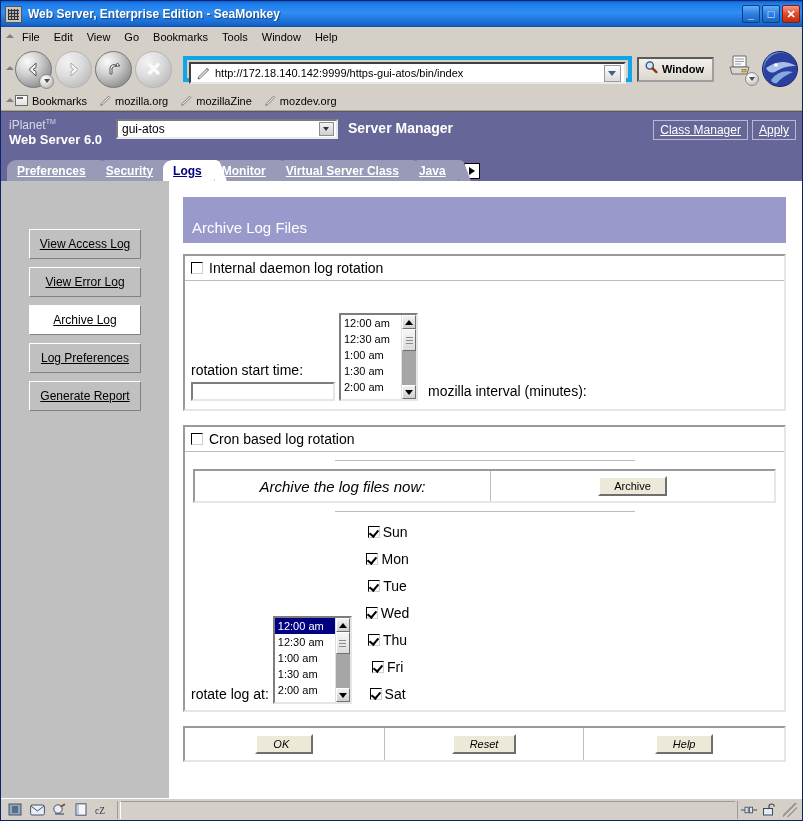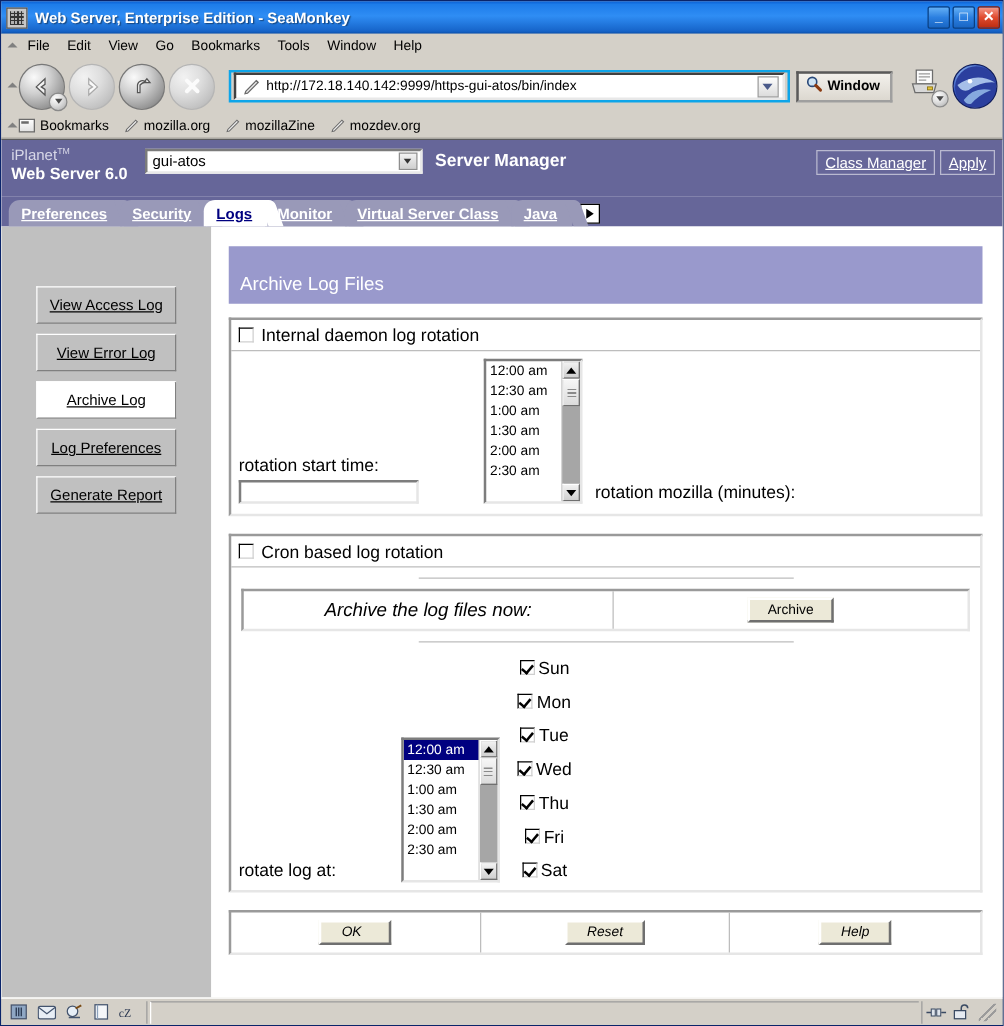--- a/index.html
+++ b/index.html
@@ -128,22 +128,22 @@
   }
   .navbtn .dropcap::after {
     content: ""; border-left: 3px solid transparent; border-right: 3px solid transparent;
     border-top: 4px solid #4a4a4a;
   }
 
   .urlwrap {
     flex: 1 1 auto; height: 26px;
     margin: 0 5px 0 8px;
     background: #d4d0c8;
-    border: 2px solid #0ea5e9;
-    display: flex; align-items: center;
+    border: 4px solid #0ea5e9;
+    display: flex; align-items: flex-start;
     padding: 2px;
   }
   .urlbox {
     flex: 1 1 auto; height: 22px;
     background: #fff;
     border: 2px solid;
     border-color: #404040 #e8e8e8 #e8e8e8 #404040;
     display: flex; align-items: center;
     padding: 0 2px;
     position: relative;
@@ -405,27 +405,26 @@
     content: "";
     position: absolute; left: 2px; top: 1px;
     width: 4px; height: 7px;
     border: solid #000; border-width: 0 2px 2px 0;
     transform: rotate(40deg);
   }
 
   
   .listbox {
     width: 79px;
-    height: 116px;
+    height: 88px;
     border: 2px solid; border-color:#7d7d7d #e6e6e6 #e6e6e6 #7d7d7d;
     background: #ffffff;
     display: flex;
     overflow: hidden;
     flex: 0 0 auto;
-    margin-left: 48px;
   }
   .lb-items { flex:1 1 auto; }
   .lb-item {
     font-size: 11px;
     padding: 0 3px;
     height: 16px; line-height: 16px;
     white-space: nowrap;
   }
   .lb-item.sel { background: #000080; color:#ffffff; }
   .lb-scroll {
@@ -760,21 +759,21 @@
                   <div class="lb-scroll">
                     <div class="lb-arrow up"></div>
                     <div class="lb-thumb"></div>
                     <div class="lb-track"></div>
                     <div class="lb-arrow dn"></div>
                   </div>
                 </div>
               </div>
 
               <div class="rot-col-c">
-                <div class="formlabel">rotation mozilla (minutes):</div>
+                <div class="formlabel">mozilla interval (minutes):</div>
               </div>
             </div>
           </div>
         </div>
 
         <div class="panel">
           <div class="panel-hdr">
             <span class="cb"></span>
             <span>Cron based log rotation</span>
           </div>

